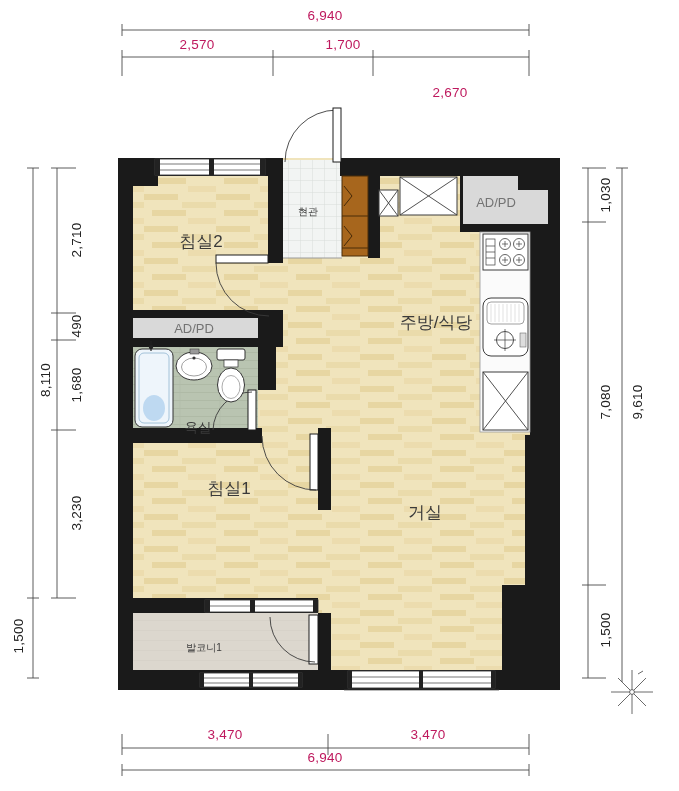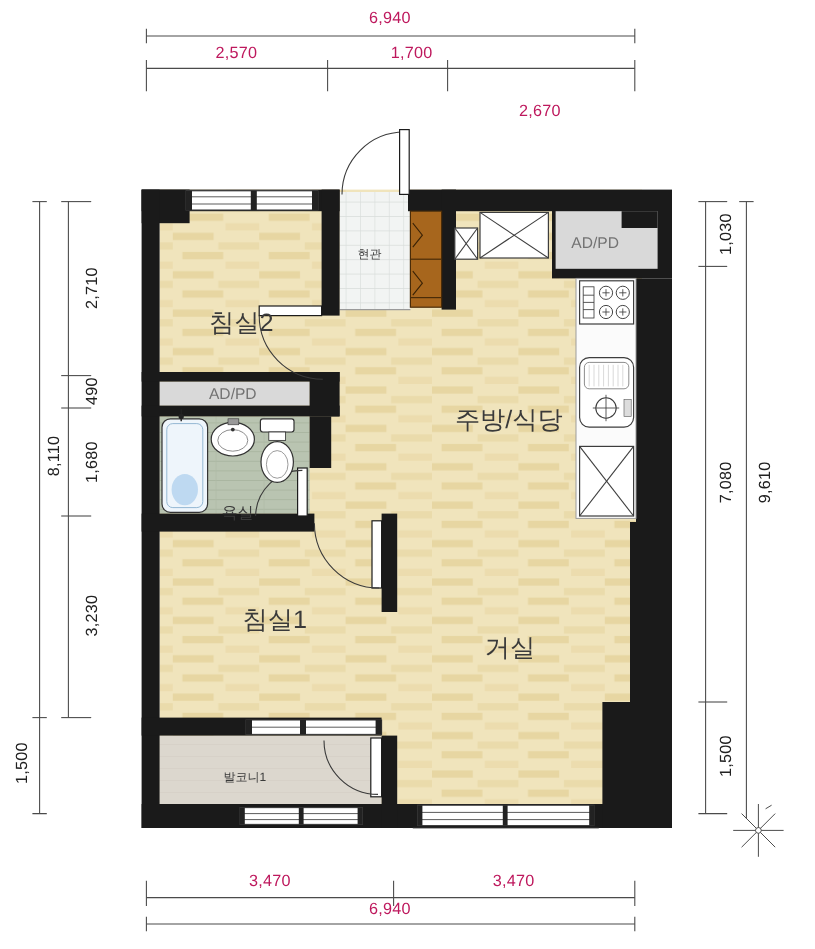--- a/index.html
+++ b/index.html
@@ -12,21 +12,21 @@
   .winpost{fill:#222;}
   .leaf{fill:#ffffff;stroke:#1c1c1c;stroke-width:1;}
   .arc{fill:none;stroke:#3a3a3a;stroke-width:0.9;}
   .xline{stroke:#3d3d3d;stroke-width:0.9;}
   .dimline{stroke:#4a4a4a;stroke-width:0.9;}
   .lbl{position:absolute;transform:translate(-50%,-50%);white-space:nowrap;color:#3a3a3a;}
   .dim{position:absolute;transform:translate(-50%,-50%);white-space:nowrap;
        font-size:13.5px;color:#be185d;letter-spacing:0.2px;}
   .dimv{position:absolute;transform:translate(-50%,-50%) rotate(-90deg);white-space:nowrap;
        font-size:13.5px;color:#222;letter-spacing:0.2px;}
-  .room-lg{font-size:21px;margin-top:28px;}
+  .room-lg{font-size:17px;}
   .room-md{font-size:10px;}
   .room-sm{font-size:13.5px;}
   .adpd{font-size:13px;color:#737373;}
 </style>
 </head>
 <body>
 
 <div class="canvas">
 
 <svg width="679" height="791" viewBox="0 0 679 791">
@@ -257,21 +257,21 @@
     <line class="dimline" x1="582" y1="222" x2="606" y2="222"></line>
     <line class="dimline" x1="582" y1="585" x2="606" y2="585"></line>
     <line class="dimline" x1="582" y1="678" x2="606" y2="678"></line>
     <line class="dimline" x1="622" y1="168" x2="622" y2="682"></line>
     <line class="dimline" x1="616" y1="168" x2="628" y2="168"></line>
   </g>
 </svg>
 
 <div class="lbl room-lg" style="left:201px;top:241px;">침실2</div>
 <div class="lbl room-md" style="left:308px;top:212px;">현관</div>
-<div class="lbl room-lg" style="left:424px;top:322px;">주방/식당</div>
+<div class="lbl room-lg" style="left:436px;top:322px;">주방/식당</div>
 <div class="lbl adpd" style="left:496px;top:202px;">AD/PD</div>
 <div class="lbl adpd" style="left:194px;top:328px;">AD/PD</div>
 <div class="lbl room-sm" style="left:198px;top:396px;margin-top:32px;">욕실</div>
 <div class="lbl room-lg" style="left:229px;top:488px;">침실1</div>
 <div class="lbl room-lg" style="left:425px;top:512px;">거실</div>
 <div class="lbl room-md" style="left:204px;top:648px;">발코니1</div>
 
 <div class="dim" style="left:325px;top:15px;">6,940</div>
 <div class="dim" style="left:197px;top:44px;">2,570</div>
 <div class="dim" style="left:322px;top:44px;margin-left:21px;">1,700</div>

